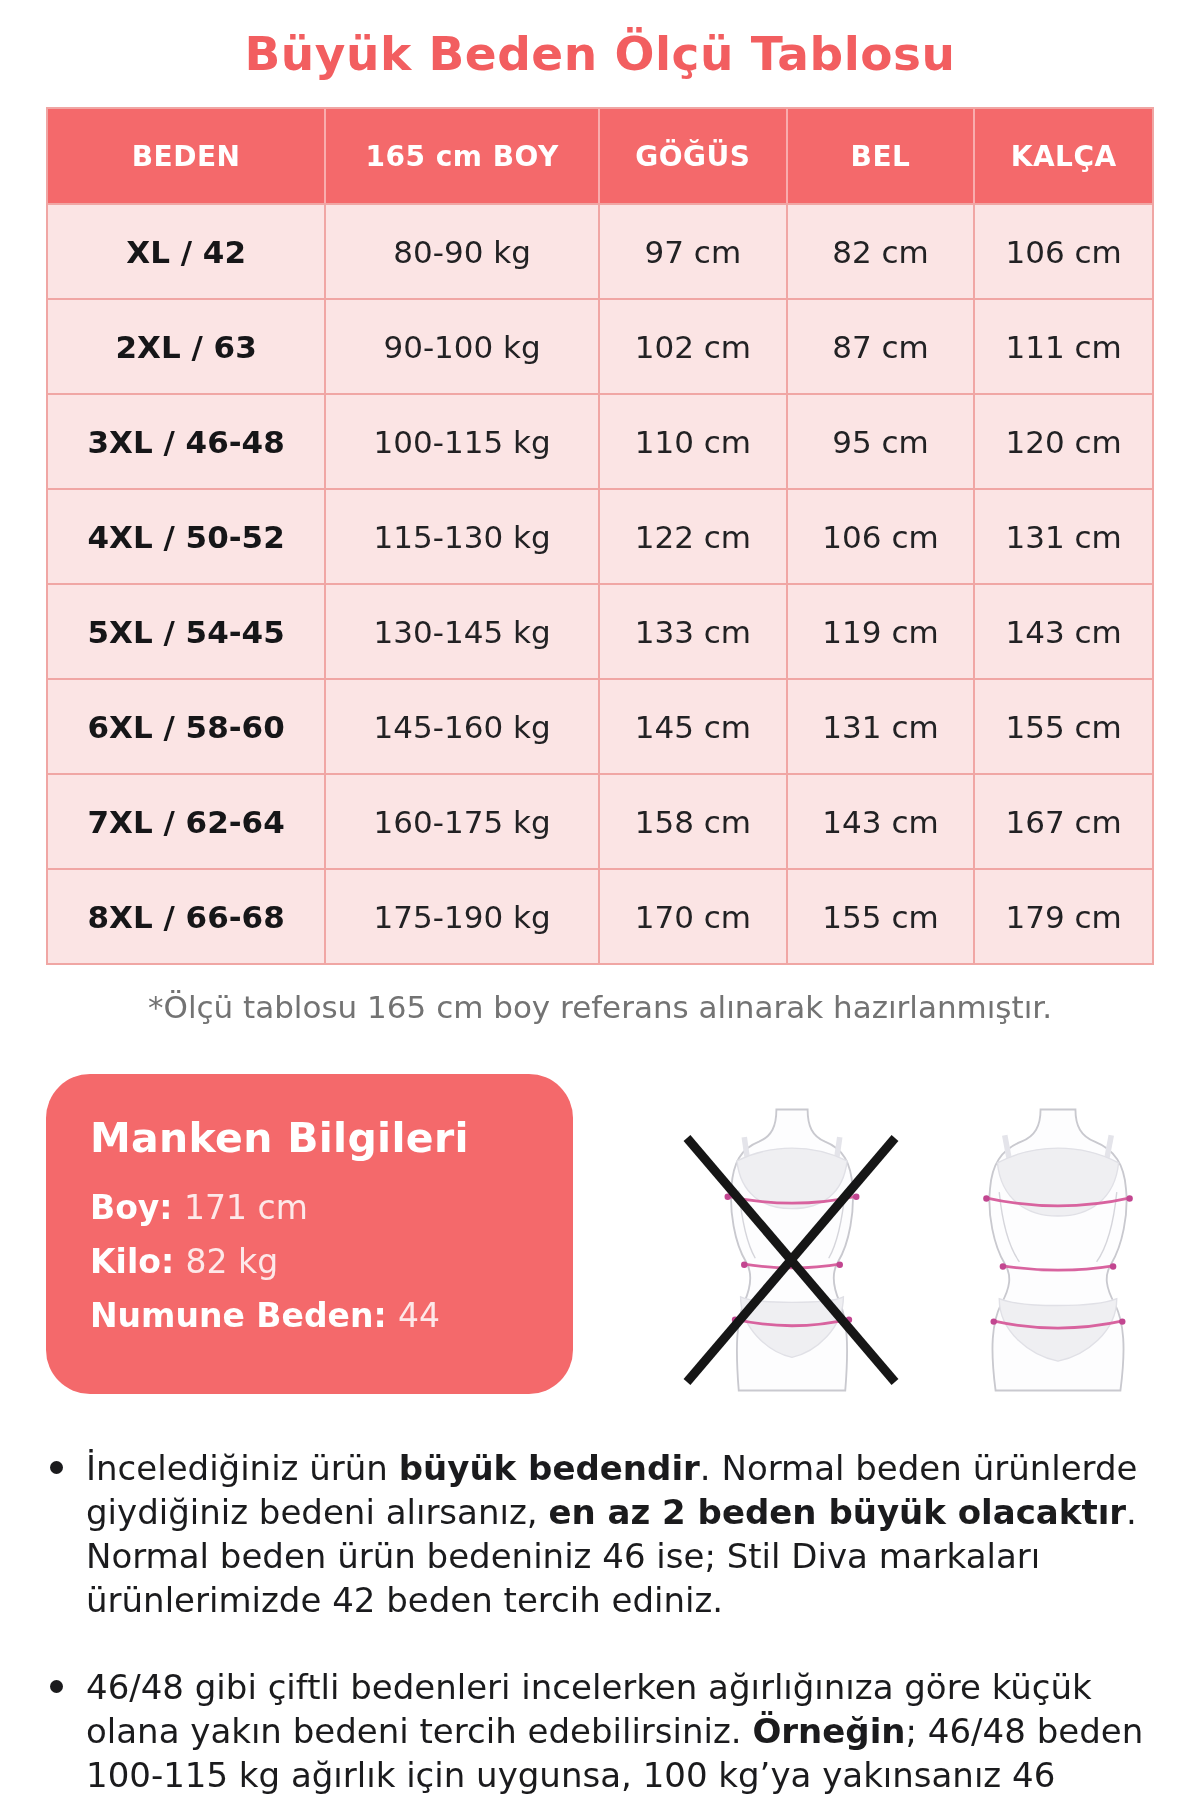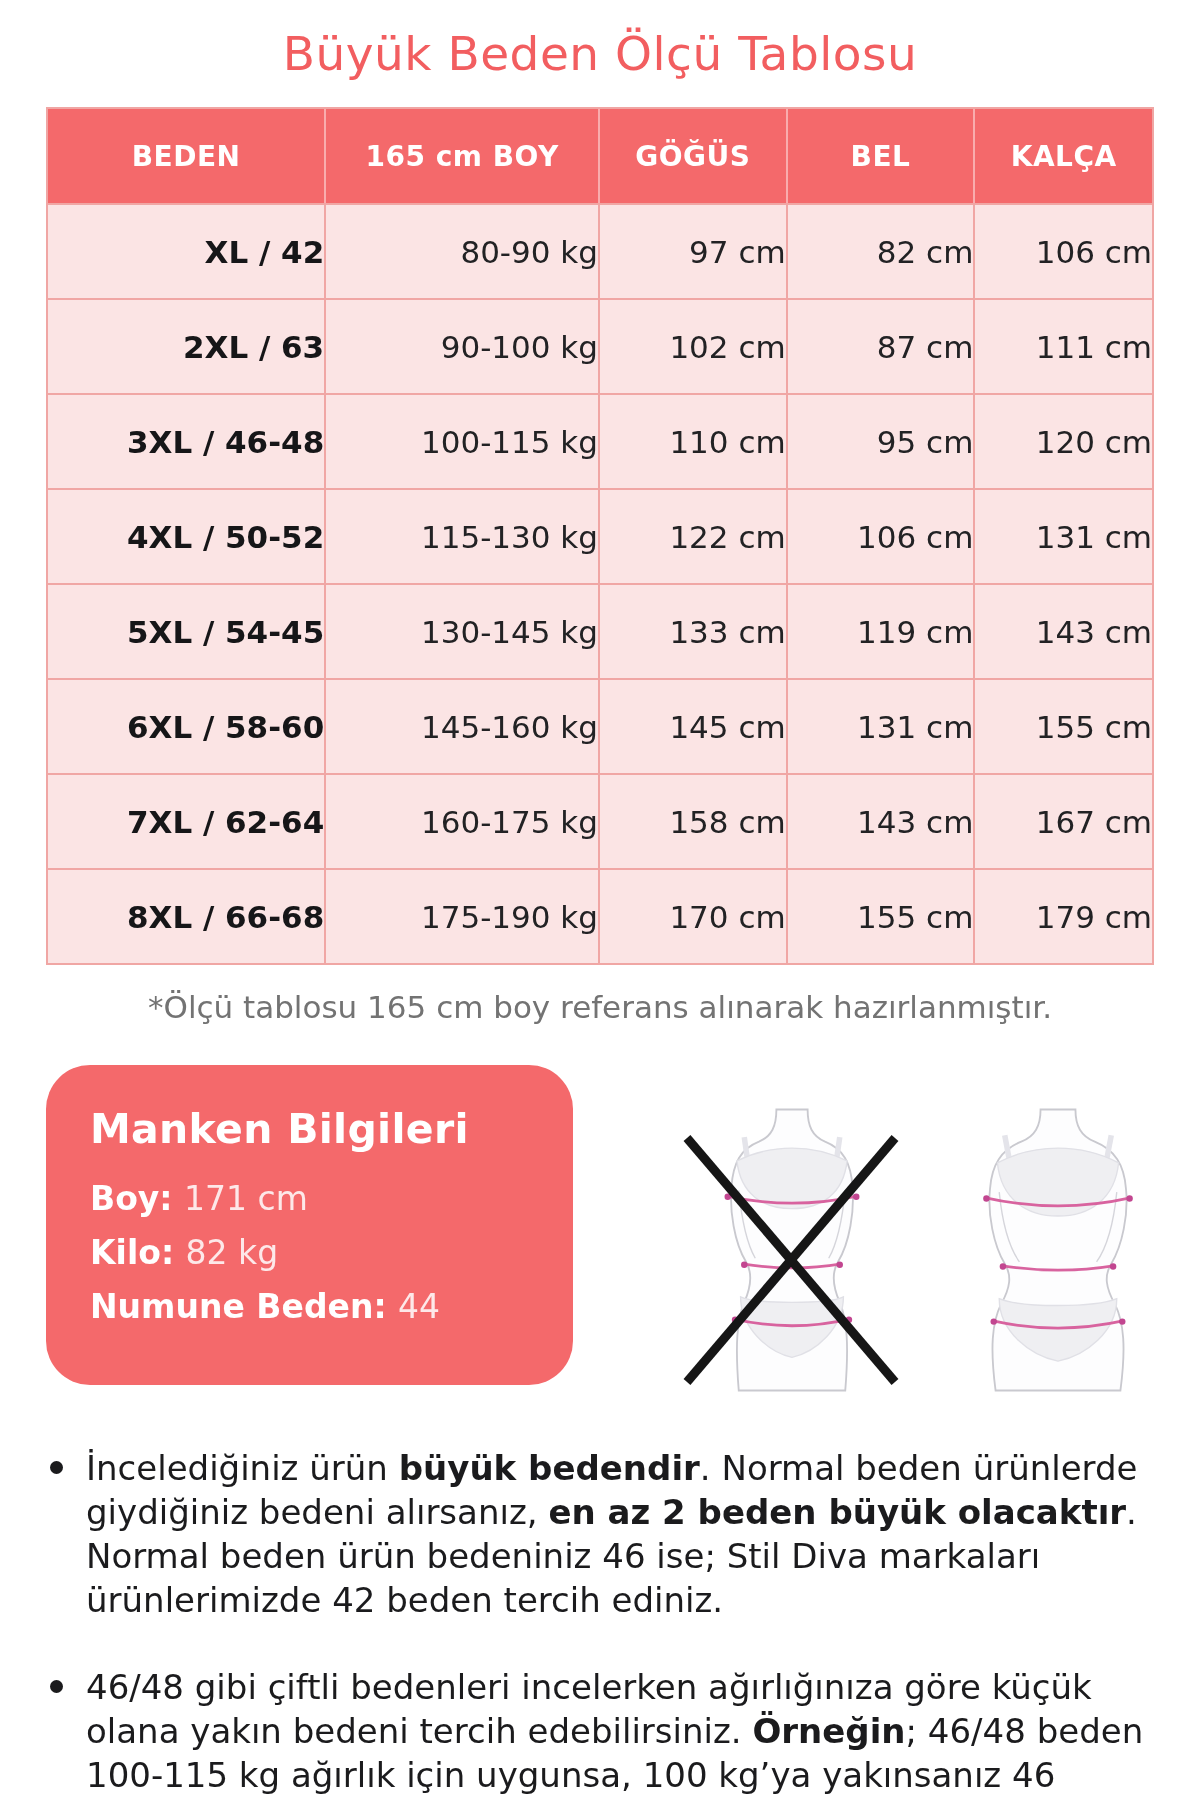--- a/index.html
+++ b/index.html
@@ -11,21 +11,21 @@
     overflow: hidden;
     position: relative;
   }
   .page { width: 1200px; height: 1799px; background: #fff; }
 
   
   .title {
     margin-top: 26px;
     text-align: center;
     font-size: 47px;
-    font-weight: normal;
+    font-weight: bold;
     color: #f25e60;
     letter-spacing: 0.5px;
   }
 
   
   table.size-table {
     width: 1108px;
     margin: 26px auto 0 auto;
     border-collapse: separate;
     border-spacing: 0;
@@ -45,21 +45,21 @@
     font-weight: bold;
     letter-spacing: 0.5px;
     border-right: 2px solid rgba(255,255,255,0.45);
     text-align: center;
     vertical-align: middle;
   }
   th:last-child { border-right: none; }
   td {
     background: #fbe4e4;
     height: 95px;
-    text-align: right;
+    text-align: center;
     vertical-align: middle;
     font-size: 31px;
     color: #222224;
     border-top: 2px solid #f0a6a4;
     border-right: 2px solid #f0a6a4;
   }
   td:last-child { border-right: none; }
   td.size-col { font-weight: bold; color: #161618; }
 
   
@@ -68,21 +68,21 @@
     text-align: center;
     font-size: 31px;
     color: #737373;
   }
 
   
   .info-row {
     margin-top: 40px;
     padding-left: 46px;
     display: flex;
-    align-items: flex-start;
+    align-items: center;
   }
   .model-card {
     width: 527px;
     min-height: 320px;
     background: #f4696b;
     border-radius: 44px;
     padding: 40px 44px 36px 44px;
     color: #ffffff;
     flex: 0 0 auto;
   }

